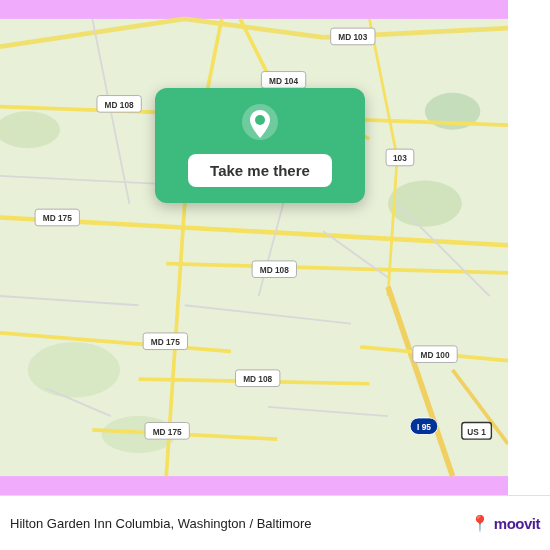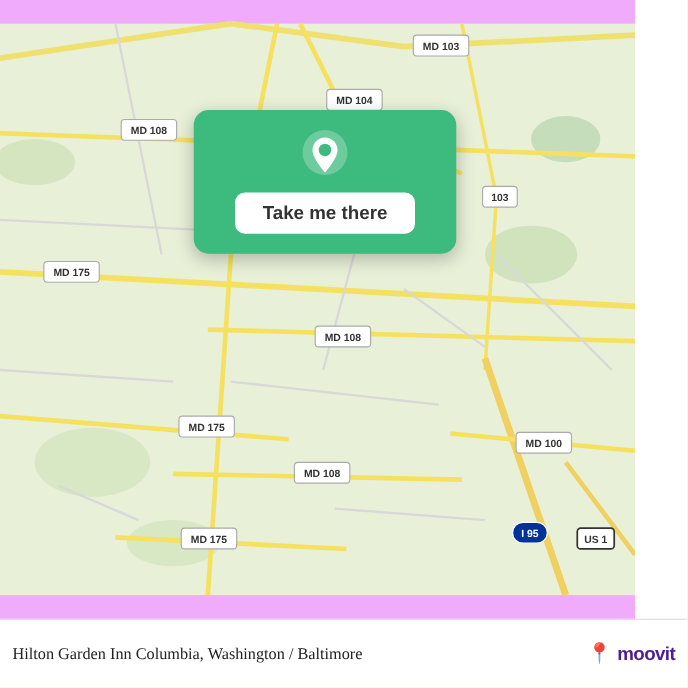--- a/index.html
+++ b/index.html
@@ -69,21 +69,20 @@
       flex: 1;
       display: flex;
       align-items: center;
       gap: 6px;
     }
 
     .location-name {
       font-size: 13px;
       color: #222;
       font-weight: 500;
-      font-family: Liberation Serif, serif;
     }
 
     .moovit-logo {
       display: flex;
       align-items: center;
       gap: 4px;
       margin-left: auto;
     }
 
     .moovit-pin {

